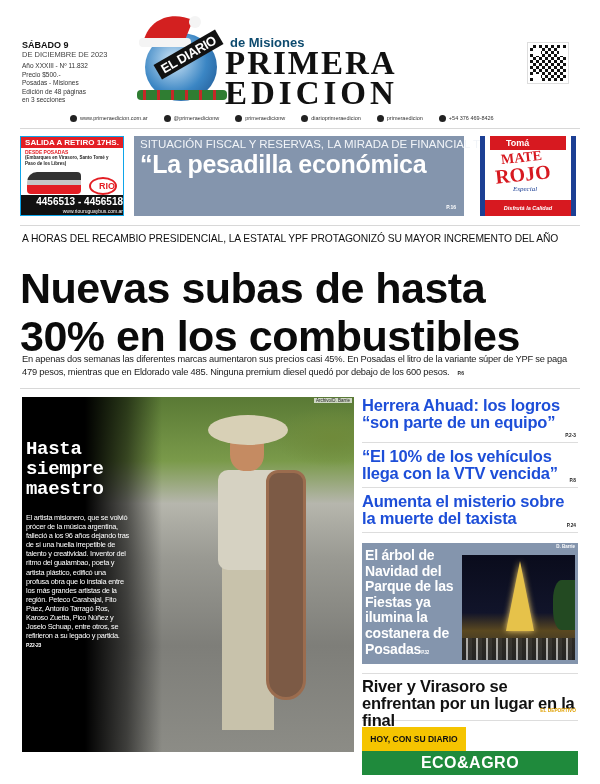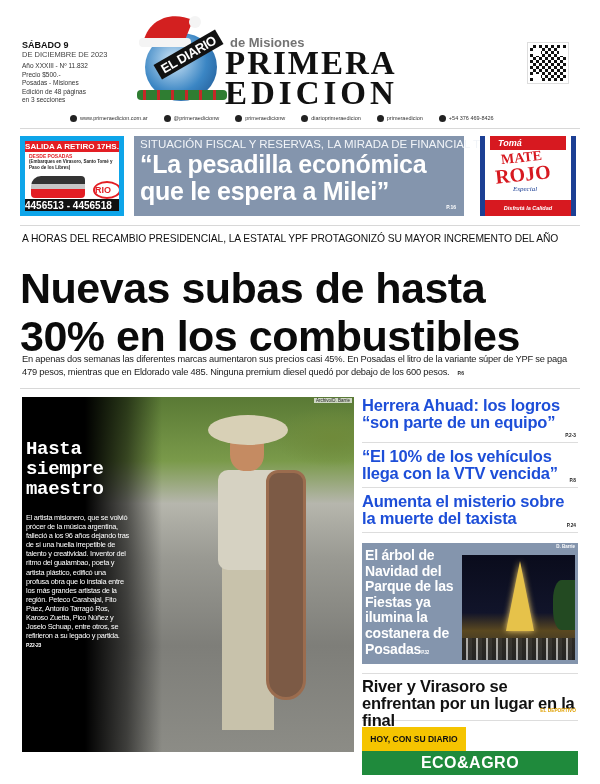--- a/index.html
+++ b/index.html
@@ -12,57 +12,57 @@
   .dateblock .day { font-weight: bold; font-size: 9px; color: #111; line-height: 10px; }
   .dateblock .date { font-size: 7.5px; color: #444; line-height: 10px; margin-bottom: 2px; }
   .logo { position: absolute; left: 135px; top: 8px; width: 320px; height: 92px; }
   .globe { position: absolute; left: 10px; top: 25px; width: 72px; height: 68px; border-radius: 50%;
            background: radial-gradient(circle at 40% 40%, #cfe6f7, #3b86c4 55%, #1b4f8a); }
   .santa-hat { position: absolute; left: 0; top: 2px; width: 70px; height: 40px; }
   .el-diario { position: absolute; left: 18px; top: 38px; background: #111; color: #fff; font-weight: bold;
                font-size: 13px; padding: 1px 5px; transform: rotate(-30deg); font-family: "Liberation Sans", sans-serif; letter-spacing: -0.5px; }
   .garland { position: absolute; left: 2px; top: 82px; width: 90px; height: 10px;
              background: repeating-linear-gradient(90deg, #2f7d32 0 6px, #c62828 6px 9px, #2f7d32 9px 14px); border-radius: 4px; }
-  .de-misiones { position: absolute; left: 95px; top: 27px; font-size: 13px; font-weight: bold; color: #737373; }
+  .de-misiones { position: absolute; left: 95px; top: 27px; font-size: 13px; font-weight: bold; color: #0c4a6e; }
   .primera { position: absolute; left: 90px; top: 40px; font-family: "Liberation Serif", serif; font-weight: bold;
              font-size: 33px; letter-spacing: 2px; line-height: 30px; color: #111; }
   .edicion { position: absolute; left: 90px; top: 70px; font-family: "Liberation Serif", serif; font-weight: bold;
              font-size: 33px; letter-spacing: 4px; line-height: 30px; color: #111; }
   .qr { position: absolute; left: 528px; top: 43px; width: 40px; height: 40px;
         background:
           linear-gradient(#fff,#fff) 3px 3px/8px 8px no-repeat,
           linear-gradient(#fff,#fff) 29px 3px/8px 8px no-repeat,
           linear-gradient(#fff,#fff) 3px 29px/8px 8px no-repeat,
           repeating-conic-gradient(#111 0 25%, #fff 0 50%) 0 0/6px 6px; border: 2px solid #fff; outline: 1px solid #ddd; }
 
   .social-bar { position: absolute; left: 70px; top: 111px; width: 520px; height: 14px; display: flex; gap: 16px; align-items: center; font-size: 5.5px; color: #333; }
   .social-item { display: flex; align-items: center; gap: 3px; white-space: nowrap; }
   .social-icon { width: 7px; height: 7px; border-radius: 50%; background: #222; display: inline-block; }
   .hr { position: absolute; left: 20px; width: 560px; height: 1px; background: #d8d8d8; }
 
   
-  .ad-bus { position: absolute; left: 20px; top: 136px; width: 104px; height: 80px; border: 5px solid #0ea5e9; background: #fff; overflow: hidden; }
+  .ad-bus { position: absolute; left: 20px; top: 136px; width: 104px; height: 80px; border: 1px solid #0ea5e9; background: #fff; overflow: hidden; }
   .ad-bus .top { background: #e31e24; color: #fff; font-weight: bold; font-size: 8px; text-align: center; height: 11px; line-height: 11px; }
   .ad-bus .sub { color: #e31e24; font-weight: bold; font-size: 5px; padding: 1px 4px 0; }
   .ad-bus .note { font-size: 4.5px; font-weight: bold; padding: 0 4px; line-height: 5.5px; color: #222; }
   .ad-bus .bus { position: absolute; left: 6px; top: 35px; width: 54px; height: 22px; border-radius: 10px 4px 4px 4px;
                  background: linear-gradient(#333 0 35%, #c6c6c6 35% 60%, #e31e24 60%); }
   .ad-bus .rio { position: absolute; left: 68px; top: 40px; width: 28px; height: 18px; border: 2px solid #e31e24; border-radius: 50%;
-                 color: #e31e24; font-weight: bold; font-size: 9px; text-align: left; line-height: 14px; }
-  .ad-bus .bottom { position: absolute; left: 0; top: 58px; width: 102px; height: 22px; background: #111; color: #fff; text-align: left; }
+                 color: #e31e24; font-weight: bold; font-size: 9px; text-align: right; line-height: 14px; }
+  .ad-bus .bottom { position: absolute; left: 0; top: 58px; width: 102px; height: 22px; background: #111; color: #fff; text-align: right; }
   .ad-bus .phones { font-size: 10px; font-weight: bold; line-height: 13px; }
   .ad-bus .web { font-size: 5px; line-height: 6px; }
 
   .ft-box { position: absolute; left: 134px; top: 136px; width: 330px; height: 80px; background: #8495ad; color: #fff; padding: 2px 6px; }
   .ft-kicker { font-size: 11.5px; line-height: 13px; color: #f1f4f8; white-space: nowrap; }
   .ft-title { font-size: 25px; font-weight: bold; line-height: 27px; letter-spacing: -0.3px; white-space: nowrap; }
   .ft-page { position: absolute; right: 8px; bottom: 6px; font-size: 5px; font-weight: bold; }
 
   .ad-mate { position: absolute; left: 480px; top: 136px; width: 96px; height: 80px; background: #fff; border-left: 5px solid #1c3f94; border-right: 5px solid #1c3f94; overflow: hidden; }
-  .ad-mate .tab { position: absolute; left: 5px; top: 0; width: 76px; height: 14px; background: #d71920; color: #fff; font-style: italic; font-weight: bold; font-size: 9px; padding-left: 8px; line-height: 14px; }
+  .ad-mate .tab { position: absolute; left: 5px; top: 0; width: 76px; height: 14px; background: #d71920; color: #fff; font-weight: bold; font-size: 9px; padding-left: 16px; line-height: 14px; }
   .ad-mate .mate { position: absolute; left: 16px; top: 15px; font-family: "Liberation Serif", serif; font-weight: bold; color: #d71920; font-size: 14px; line-height: 14px; transform: rotate(-6deg); }
   .ad-mate .rojo { position: absolute; left: 10px; top: 28px; font-family: "Liberation Serif", serif; font-weight: bold; color: #d71920; font-size: 20px; line-height: 20px; transform: rotate(-6deg); }
   .ad-mate .especial { position: absolute; left: 28px; top: 49px; font-style: italic; color: #1c3f94; font-size: 7px; font-family: "Liberation Serif", serif; }
   .ad-mate .footer { position: absolute; left: 0; top: 64px; width: 86px; height: 16px; background: #d71920; color: #fff; font-size: 5.5px; font-style: italic; font-weight: bold; text-align: center; line-height: 16px; }
 
   
   .kicker { position: absolute; left: 22px; top: 233px; font-size: 10.3px; color: #111; white-space: nowrap; letter-spacing: -0.1px; }
   .headline { position: absolute; left: 20px; top: 247px; width: 570px; font-size: 43px; font-weight: bold; line-height: 48px; letter-spacing: -0.5px; color: #0b0b0b; margin-top: 17px; }
   .lede { position: absolute; left: 22px; top: 353px; width: 560px; font-size: 9.3px; line-height: 13px; color: #222; letter-spacing: -0.2px; }
   .lede .pg { font-size: 5px; font-weight: bold; margin-left: 8px; }
@@ -181,21 +181,20 @@
   <div class="rio">RIO</div>
   <div class="bottom">
     <div class="phones">4456513 - 4456518</div>
     <div class="web">www.riouruguaybus.com.ar</div>
   </div>
 </div>
 
 <div class="ft-box">
   <div class="ft-kicker">SITUACIÓN FISCAL Y RESERVAS, LA MIRADA DE FINANCIAL TIMES</div>
   <div class="ft-title">“La pesadilla económica</div>
-  <div class="ft-title">que le espera a Milei”</div>
   <div class="ft-page">P.16</div>
 </div>
 
 <div class="ad-mate">
   <div class="tab">Tomá</div>
   <div class="mate">MATE</div>
   <div class="rojo">ROJO</div>
   <div class="especial">Especial</div>
   <div class="footer">Disfrutá la Calidad</div>
 </div>

